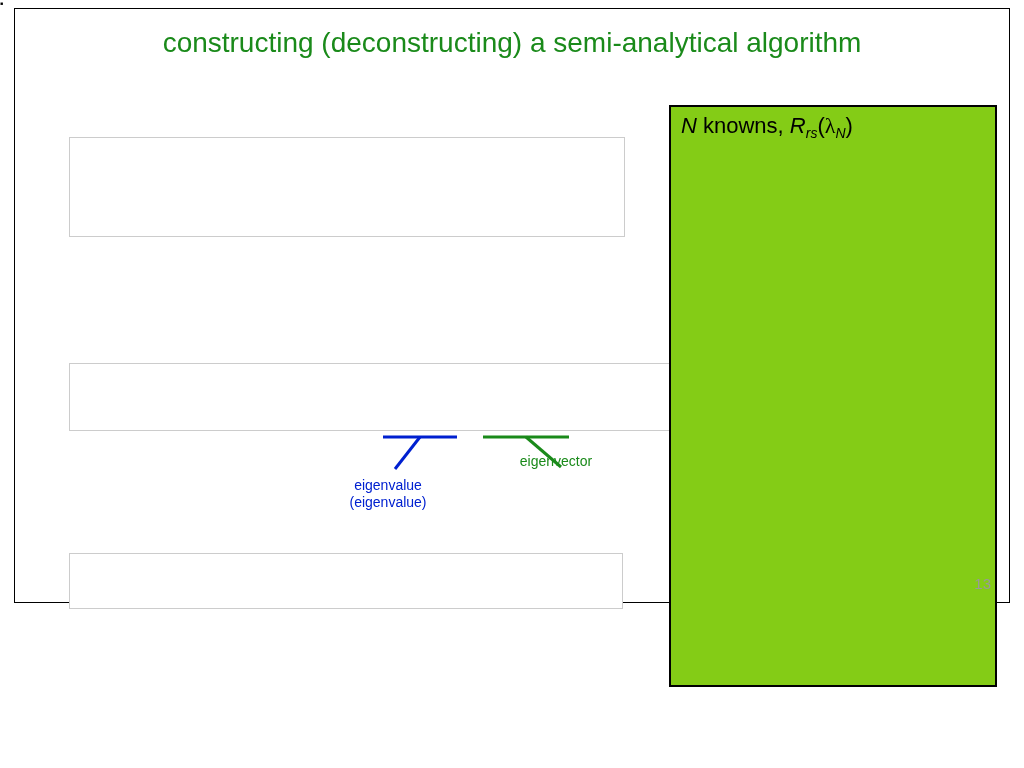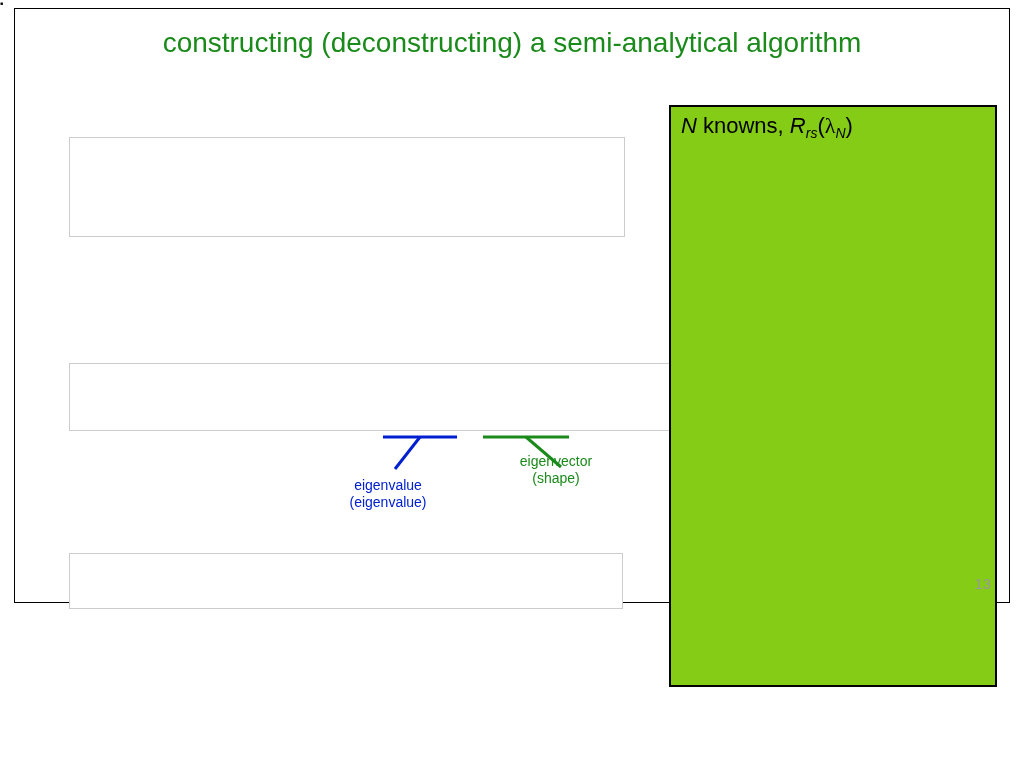--- a/index.html
+++ b/index.html
@@ -116,18 +116,17 @@
     <line x1="161" y1="8" x2="196" y2="38" stroke="#1a8a1a" stroke-width="3"></line>
   </svg>
 
   <div class="eigen-label eigen-blue">
     <div>eigenvalue</div>
     <div>(eigenvalue)</div>
   </div>
 
   <div class="eigen-label eigen-green">
     <div>eigenvector</div>
-    <div>(shape)</div>
   </div>
 
   <div class="page-num">13</div>
 
 </div>
 
 </body></html>

